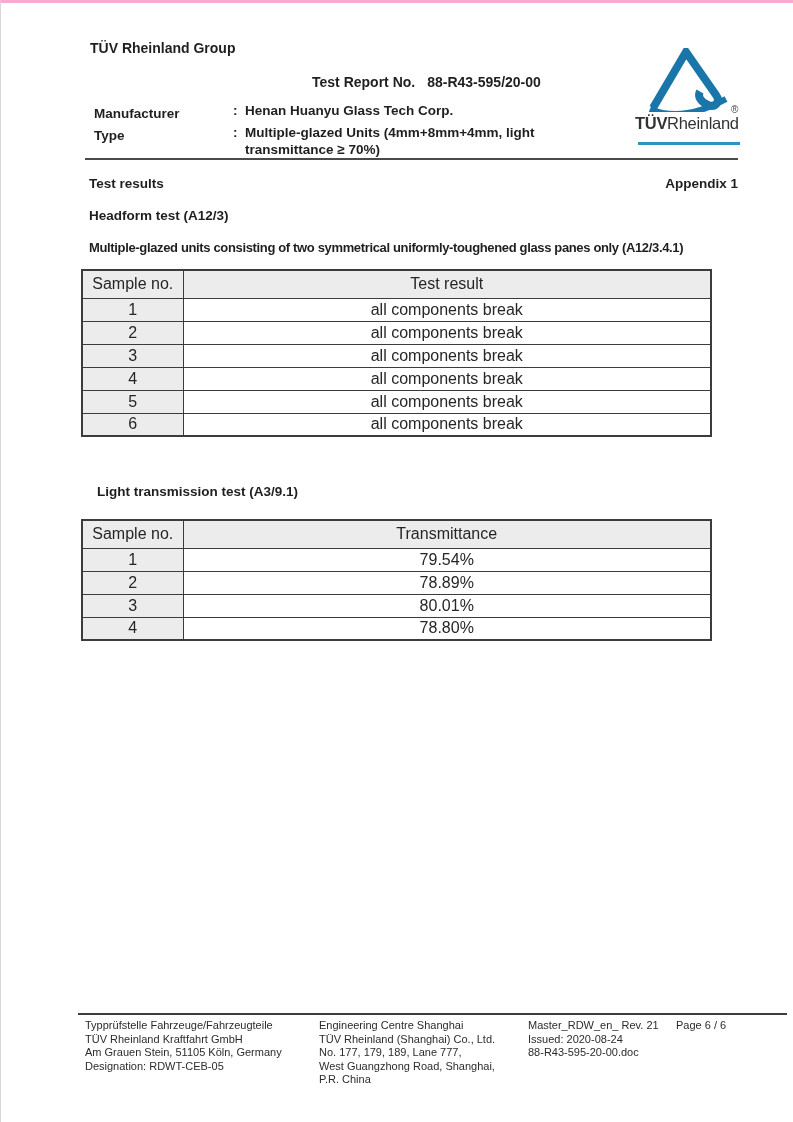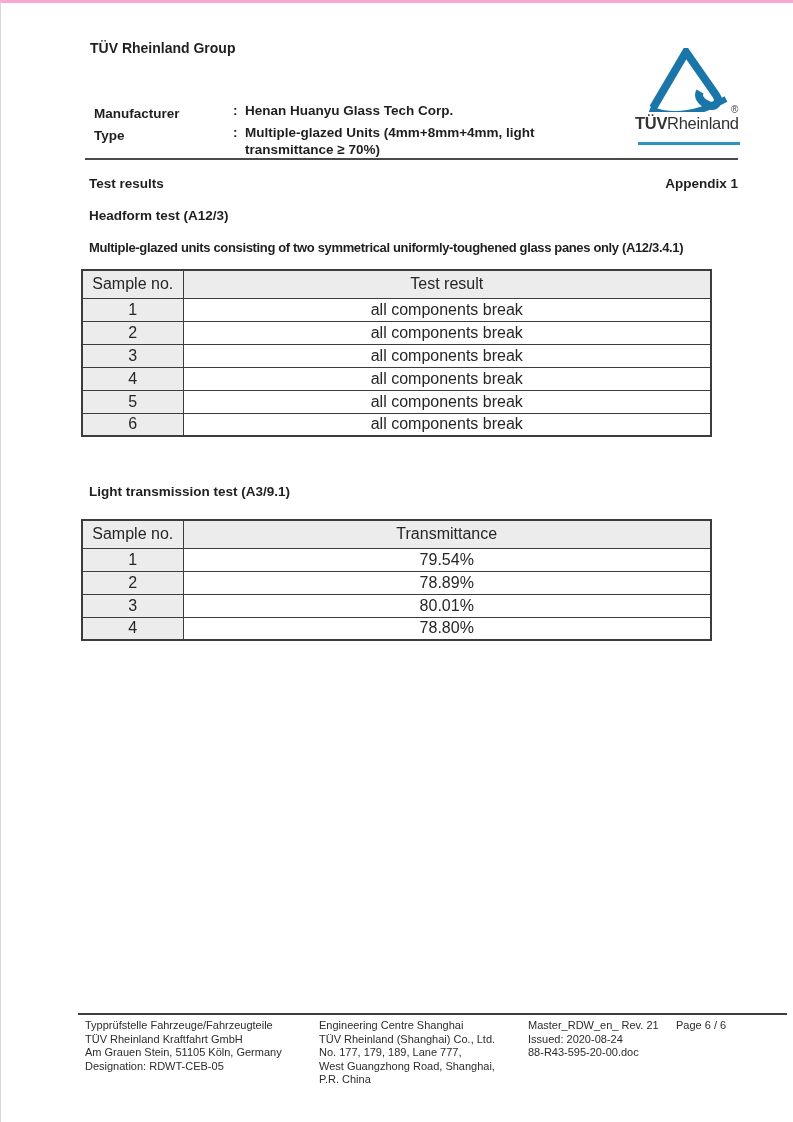--- a/index.html
+++ b/index.html
@@ -55,21 +55,21 @@
     position: absolute; left: 9px; top: 95px; width: 102px; height: 3px;
   }
 
   
   .h-row { position: absolute; left: 88px; width: 649px; font-size: 13.5px; font-weight: bold; }
   .test-results-row { top: 173px; }
   .test-results-row .right { position: absolute; right: 0; top: 0; }
   .headform-title { top: 205px; }
   .headform-subtitle { top: 237px; font-size: 13px; letter-spacing: -0.35px; white-space: nowrap; }
   .optical-title { top: 458px; }
-  .light-title { top: 481px; }
+  .light-title { top: 481px; margin-left: 8px; }
 
   
   table.result-table {
     position: absolute; left: 80px;
     width: 631px;
     border-collapse: collapse;
     table-layout: fixed;
     border: 2px solid #3c3c3c;
     font-size: 16px;
     color: #262626;
@@ -102,20 +102,23 @@
   .footer-col.c3 { left: 527px; }
   .footer-col.c4 { left: 675px; }
 </style>
 </head>
 <body>
 
 <div class="page">
 
   <div class="group-title">TÜV Rheinland Group</div>
 
+  <div class="report-line">
+    <span>Test Report No.</span><span class="num">88-R43-595/20-00</span>
+  </div>
 
   <div class="field-row manufacturer">
     <span class="field-label">Manufacturer</span>
     <span class="field-colon">:</span>
     <span class="field-value">Henan Huanyu Glass Tech Corp.</span>
   </div>
 
   <div class="field-row type">
     <span class="field-label">Type</span>
     <span class="field-colon">:</span>

